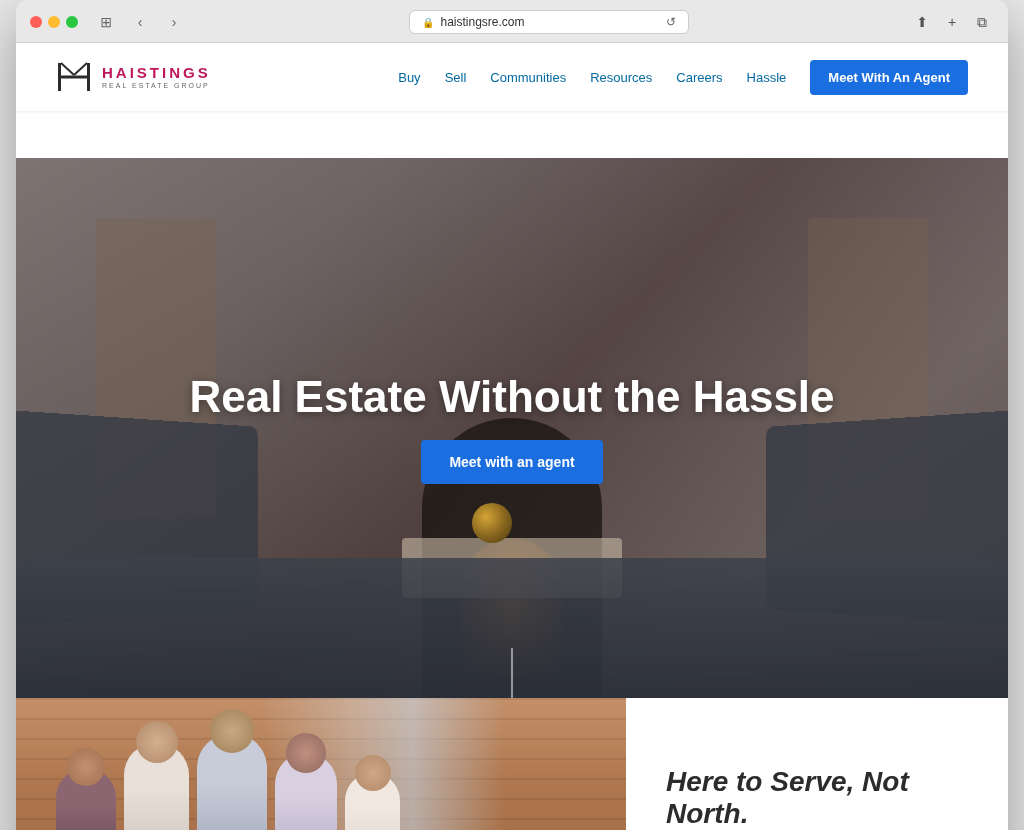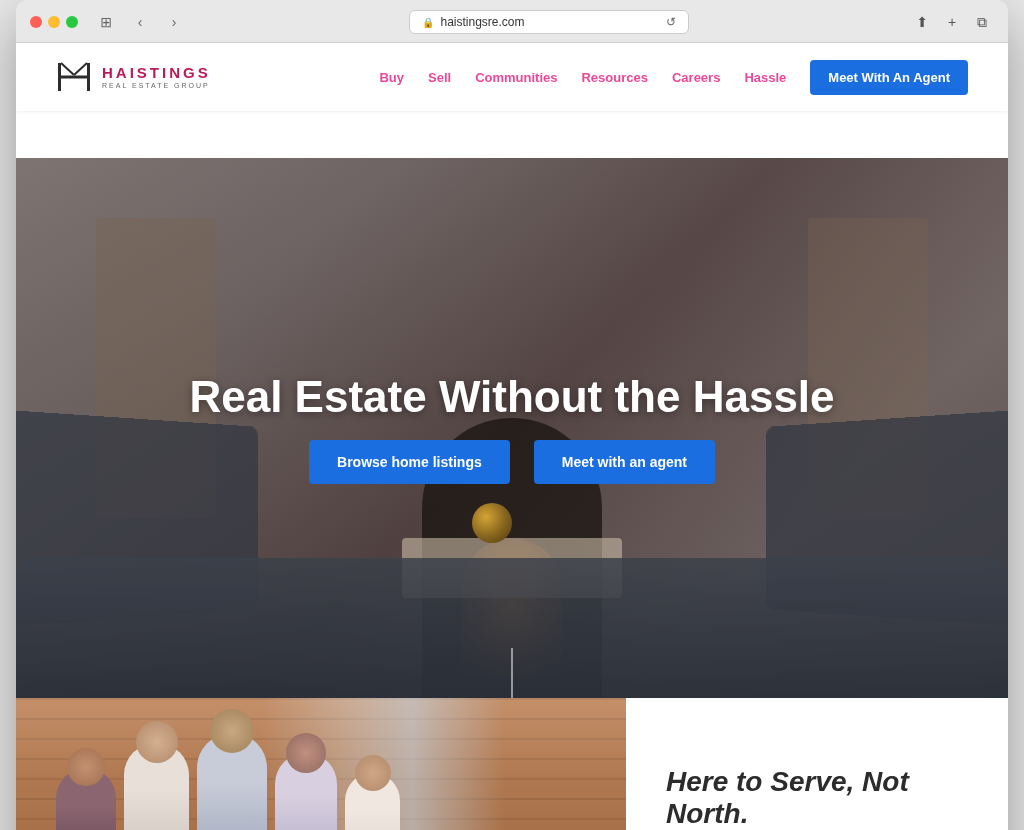--- a/index.html
+++ b/index.html
@@ -166,23 +166,23 @@
     }
 
     .nav-links {
       display: flex;
       align-items: center;
       gap: 24px;
     }
 
     .nav-link {
       font-size: 13px;
-      color: #ec4899;
+      color: #0369a1;
       text-decoration: none;
-      font-weight: 700;
+      font-weight: 400;
       cursor: pointer;
     }
 
     .nav-cta {
       background: #1a6edf;
       color: white;
       padding: 10px 18px;
       border-radius: 4px;
       font-size: 13px;
       font-weight: 600;
@@ -657,21 +657,20 @@
         <div class="sofa-back-left"></div>
         <div class="sofa-back-right"></div>
         <div class="coffee-table"></div>
         <div class="deco-ball"></div>
         <div class="sofa-front"></div>
       </div>
 
       <div class="hero-content">
         <h1 class="hero-title">Real Estate Without the Hassle</h1>
         <div class="hero-buttons">
-          <button class="hero-btn-primary">Browse home listings</button>
           <button class="hero-btn-secondary">Meet with an agent</button>
         </div>
       </div>
 
       <div class="scroll-indicator"></div>
     </section>
 
     <div class="below-fold">
       <div class="team-image-section">
         <div class="team-people">

